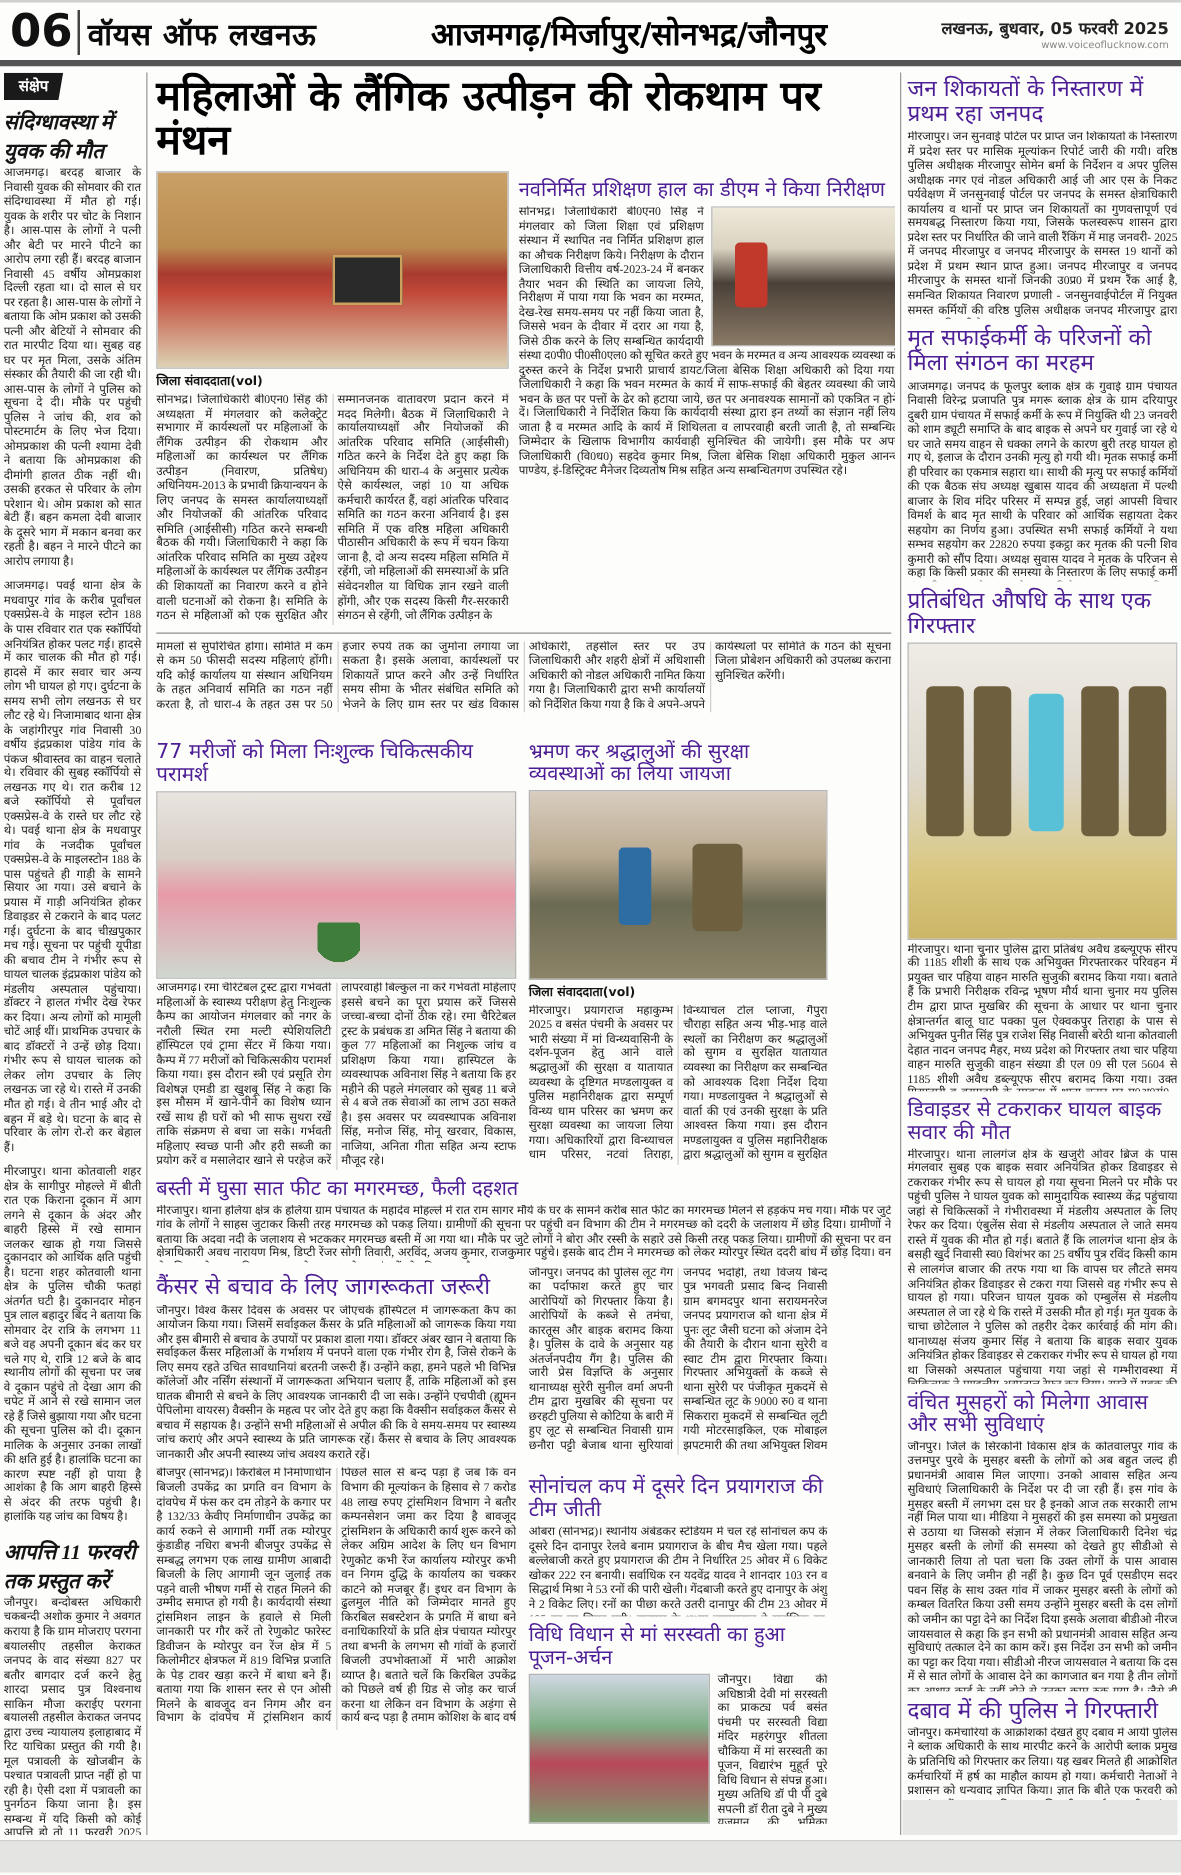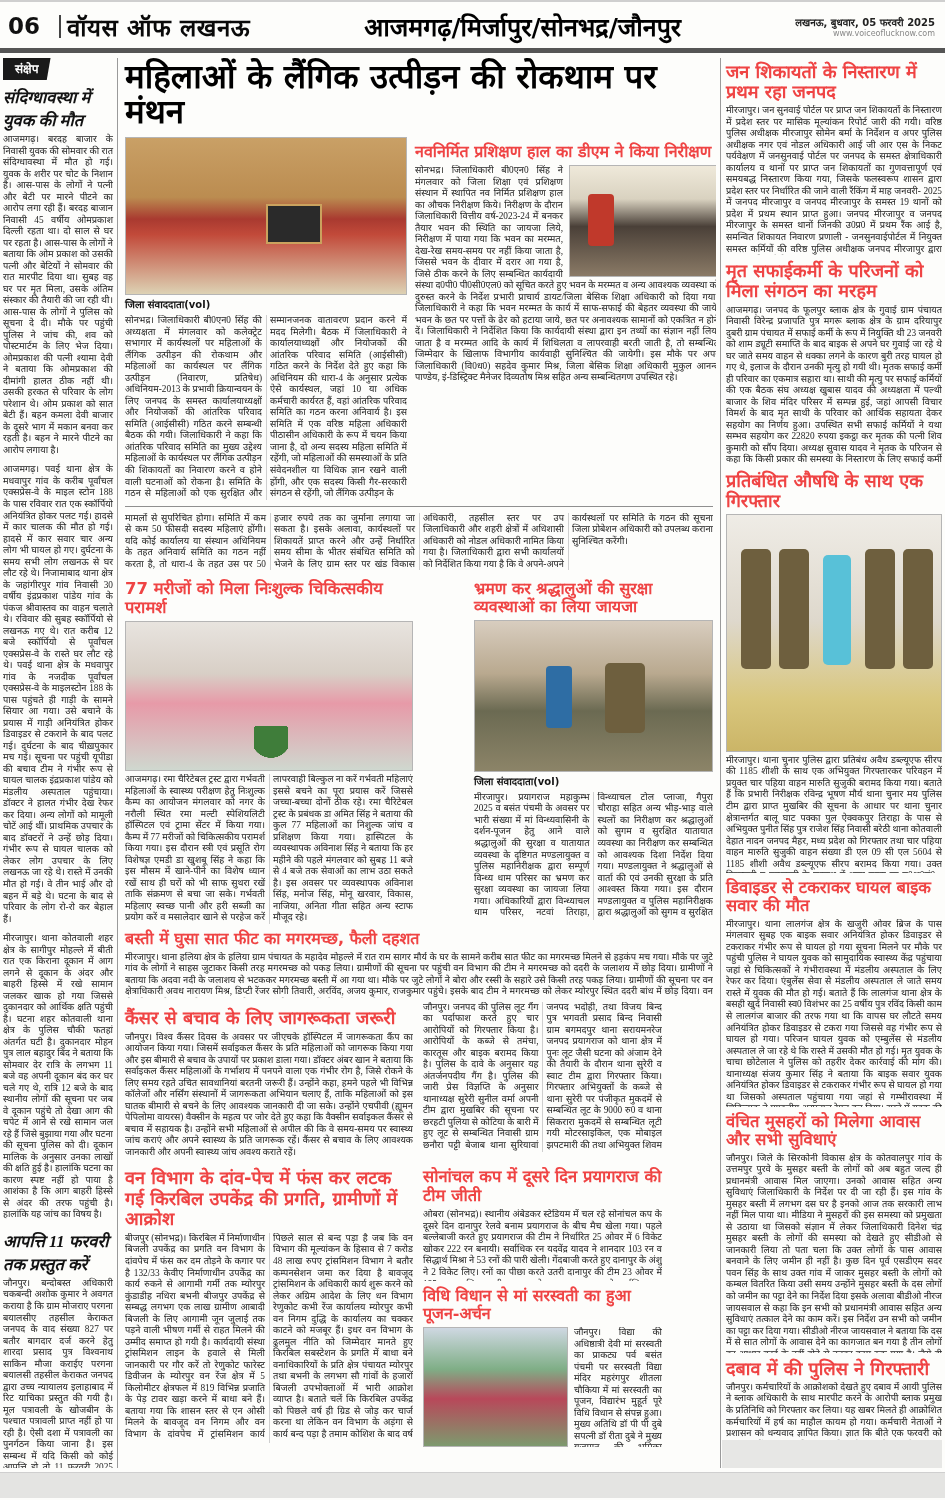--- a/index.html
+++ b/index.html
@@ -8,36 +8,36 @@
     width:945px; height:1500px; position:relative; overflow:hidden;
     background:#fdfdfb; color:#141414;
     font-family:"Liberation Serif","DejaVu Serif",serif;
   }
   
   .masthead { position:absolute; left:0; top:0; width:945px; height:46px;
     border-top:2px solid #cfcfcf; padding:4px 10px 0 8px;
     display:flex; align-items:center; justify-content:space-between;
     font-family:"DejaVu Sans","Liberation Sans",sans-serif; }
   .brand-wrap { display:flex; align-items:center; gap:6px; }
-  .pageno { font-size:23px; font-weight:700; color:#111; border-right:2px solid #444; padding-right:19px; line-height:1; }
+  .pageno { font-size:36px; font-weight:700; color:#111; border-right:2px solid #444; padding-right:4px; line-height:1; }
   .brand { font-size:24px; font-weight:700; color:#0a0a0a; letter-spacing:0.5px; }
   .edition { font-size:25px; font-weight:700; color:#000; }
   .mast-right { text-align:right; }
-  .dateline { font-size:10px; font-weight:700; color:#222; }
+  .dateline { font-size:13px; font-weight:700; color:#222; }
   .website { font-size:8px; color:#888; }
   .mast-rule { position:absolute; left:0; top:48px; width:945px; height:5px; background:#555; }
   
   .zone { position:absolute; top:58px; overflow:hidden; }
   .sidebar { left:3px;  width:115px; height:1410px; border-right:1px solid #9a9a9a; padding-right:4px; }
   .center  { left:122px; width:594px; height:1410px; padding:0 3px; }
   .rightcol{ left:720px; width:222px; height:1410px; border-left:1px solid #9a9a9a; padding-left:5px; }
   
   .kicker { display:inline-block; background:#1a1a1a; color:#fff; font-family:"DejaVu Sans",sans-serif;
     font-weight:700; font-size:12px; padding:2px 12px 3px; clip-path:polygon(0 0,100% 0,92% 100%,0 100%); }
-  h2.art-title { font-family:"DejaVu Sans","Liberation Sans",sans-serif; font-weight:700; color:#ef4444; line-height:1.12; margin:6px 0 4px; } .t21 { font-size:16px; } .t19 { font-size:18px; } .t17 { font-size:16.5px; }
+  h2.art-title { font-family:"DejaVu Sans","Liberation Sans",sans-serif; font-weight:400; color:#4c1d95; line-height:1.12; margin:6px 0 4px; } .t21 { font-size:16px; } .t19 { font-size:18px; } .t17 { font-size:16.5px; }
   .body-txt { font-size:9.3px; line-height:1.24; text-align:justify; color:#1c1c1c; }
   .body-txt::first-line { }
   .cols2 { column-count:2; column-gap:8px; column-rule:1px solid #cfcfcf; }
   .cols4 { column-count:4; column-gap:8px; column-rule:1px solid #cfcfcf; }
   .caption { font-size:10px; font-weight:700; font-family:"DejaVu Sans",sans-serif; margin:2px 0 4px; }
   .photo { width:100%; position:relative; overflow:hidden; border:1px solid #b5b5b5; }
   .rule-h { border:none; border-top:1px solid #8f8f8f; margin:6px 0; }
   
   .lead-head { font-family:"DejaVu Sans",sans-serif; font-weight:700; font-size:33px; line-height:1.05; color:#000; margin:2px 0 8px; }
   .lead-row { display:flex; gap:8px; }
@@ -124,21 +124,21 @@
           <div class="vest"></div>
         </div>
         <p class="body-txt">सोनभद्र। जिलाधिकारी बी0एन0 सिंह ने मंगलवार को जिला शिक्षा एवं प्रशिक्षण संस्थान में स्थापित नव निर्मित प्रशिक्षण हाल का औचक निरीक्षण किये। निरीक्षण के दौरान जिलाधिकारी वित्तीय वर्ष-2023-24 में बनकर तैयार भवन की स्थिति का जायजा लिये, निरीक्षण में पाया गया कि भवन का मरम्मत, देख-रेख समय-समय पर नहीं किया जाता है, जिससे भवन के दीवार में दरार आ गया है, जिसे ठीक करने के लिए सम्बन्धित कार्यदायी संस्था द0पी0 पी0सी0एल0 को सूचित करते हुए भवन के मरम्मत व अन्य आवश्यक व्यवस्था को दुरुस्त करने के निर्देश प्रभारी प्राचार्य डायट/जिला बेसिक शिक्षा अधिकारी को दिया गया। जिलाधिकारी ने कहा कि भवन मरम्मत के कार्य में साफ-सफाई की बेहतर व्यवस्था की जाये, भवन के छत पर पत्तों के ढेर को हटाया जाये, छत पर अनावश्यक सामानों को एकत्रित न होने दें। जिलाधिकारी ने निर्देशित किया कि कार्यदायी संस्था द्वारा इन तथ्यों का संज्ञान नहीं लिया जाता है व मरम्मत आदि के कार्य में शिथिलता व लापरवाही बरती जाती है, तो सम्बन्धित जिम्मेदार के खिलाफ विभागीय कार्यवाही सुनिश्चित की जायेगी। इस मौके पर अपर जिलाधिकारी (वि0ध0) सहदेव कुमार मिश्र, जिला बेसिक शिक्षा अधिकारी मुकुल आनन्द पाण्डेय, इं-डिस्ट्रिक्ट मैनेजर दिव्यतोष मिश्र सहित अन्य सम्बन्धितगण उपस्थित रहे।</p>
       </div>
     </div>
   </div>
 
   <hr class="rule-h">
   <p class="body-txt cols4" style="max-height:108px; overflow:hidden;">मामलों से सुपरिचित होगा। समिति में कम से कम 50 फीसदी सदस्य महिलाएं होंगी। यदि कोई कार्यालय या संस्थान अधिनियम के तहत अनिवार्य समिति का गठन नहीं करता है, तो धारा-4 के तहत उस पर 50 हजार रुपये तक का जुर्माना लगाया जा सकता है। इसके अलावा, कार्यस्थलों पर शिकायतें प्राप्त करने और उन्हें निर्धारित समय सीमा के भीतर संबंधित समिति को भेजने के लिए ग्राम स्तर पर खंड विकास अधिकारी, तहसील स्तर पर उप जिलाधिकारी और शहरी क्षेत्रों में अधिशासी अधिकारी को नोडल अधिकारी नामित किया गया है। जिलाधिकारी द्वारा सभी कार्यालयों को निर्देशित किया गया है कि वे अपने-अपने कार्यस्थलों पर समिति के गठन की सूचना जिला प्रोबेशन अधिकारी को उपलब्ध कराना सुनिश्चित करेंगी।</p>
 
-  <div class="band" style="margin-top:4px;justify-content:space-between;">
+  <div class="band" style="margin-top:16px;">
     <div class="bw-left">
       <h2 class="art-title t17">77 मरीजों को मिला निःशुल्क चिकित्सकीय परामर्श</h2>
       <div class="photo ph-camp">
         <div class="plant"></div>
       </div>
       <p class="body-txt cols2" style="max-height:168px; overflow:hidden; margin-top:3px;">आजमगढ़। रमा चैरिटेबल ट्रस्ट द्वारा गर्भवती महिलाओं के स्वास्थ्य परीक्षण हेतु निःशुल्क कैम्प का आयोजन मंगलवार को नगर के नरौली स्थित रमा मल्टी स्पेशियलिटी हॉस्पिटल एवं ट्रामा सेंटर में किया गया। कैम्प में 77 मरीजों को चिकित्सकीय परामर्श किया गया। इस दौरान स्त्री एवं प्रसूति रोग विशेषज्ञ एमडी डा खुशबू सिंह ने कहा कि इस मौसम में खाने-पीने का विशेष ध्यान रखें साथ ही घरों को भी साफ सुथरा रखें ताकि संक्रमण से बचा जा सके। गर्भवती महिलाए स्वच्छ पानी और हरी सब्जी का प्रयोग करें व मसालेदार खाने से परहेज करें लापरवाही बिल्कुल ना करें गर्भवती महिलाएं इससे बचने का पूरा प्रयास करें जिससे जच्चा-बच्चा दोनों ठीक रहे। रमा चैरिटेबल ट्रस्ट के प्रबंधक डा अमित सिंह ने बताया की कुल 77 महिलाओं का निशुल्क जांच व प्रशिक्षण किया गया। हास्पिटल के व्यवस्थापक अविनाश सिंह ने बताया कि हर महीने की पहले मंगलवार को सुबह 11 बजे से 4 बजे तक सेवाओं का लाभ उठा सकते है। इस अवसर पर व्यवस्थापक अविनाश सिंह, मनोज सिंह, मोनू खरवार, विकास, नाजिया, अनिता गीता सहित अन्य स्टाफ मौजूद रहे।</p>
     </div>
     <div class="bw-right">
       <h2 class="art-title t21">भ्रमण कर श्रद्धालुओं की सुरक्षा व्यवस्थाओं का लिया जायजा</h2>
       <div class="photo ph-walk">
@@ -158,21 +158,20 @@
       <h2 class="art-title t19">कैंसर से बचाव के लिए जागरूकता जरूरी</h2>
       <p class="body-txt" style="max-height:150px; overflow:hidden;">जौनपुर। विश्व कैंसर दिवस के अवसर पर जीएचके हॉस्पिटल में जागरूकता कैंप का आयोजन किया गया। जिसमें सर्वाइकल कैंसर के प्रति महिलाओं को जागरूक किया गया और इस बीमारी से बचाव के उपायों पर प्रकाश डाला गया। डॉक्टर अंबर खान ने बताया कि सर्वाइकल कैंसर महिलाओं के गर्भाशय में पनपने वाला एक गंभीर रोग है, जिसे रोकने के लिए समय रहते उचित सावधानियां बरतनी जरूरी हैं। उन्होंने कहा, हमने पहले भी विभिन्न कॉलेजों और नर्सिंग संस्थानों में जागरूकता अभियान चलाए हैं, ताकि महिलाओं को इस घातक बीमारी से बचने के लिए आवश्यक जानकारी दी जा सके। उन्होंने एचपीवी (ह्यूमन पेपिलोमा वायरस) वैक्सीन के महत्व पर जोर देते हुए कहा कि वैक्सीन सर्वाइकल कैंसर से बचाव में सहायक है। उन्होंने सभी महिलाओं से अपील की कि वे समय-समय पर स्वास्थ्य जांच कराएं और अपने स्वास्थ्य के प्रति जागरूक रहें। कैंसर से बचाव के लिए आवश्यक जानकारी और अपनी स्वास्थ्य जांच अवश्य कराते रहें।</p>
     </div>
     <div class="bw-right">
       <p class="body-txt cols2" style="max-height:150px; overflow:hidden;">जौनपुर। जनपद की पुलिस लूट गैंग का पर्दाफाश करते हुए चार आरोपियों को गिरफ्तार किया है। आरोपियों के कब्जे से तमंचा, कारतूस और बाइक बरामद किया है। पुलिस के दावे के अनुसार यह अंतर्जनपदीय गैंग है। पुलिस की जारी प्रेस विज्ञप्ति के अनुसार थानाध्यक्ष सुरेरी सुनील वर्मा अपनी टीम द्वारा मुखबिर की सूचना पर छरहटी पुलिया से कोटिया के बारी में हुए लूट से सम्बन्धित निवासी ग्राम छनौरा पट्टी बेजाब थाना सुरियावां जनपद भदोही, तथा विजय बिन्द पुत्र भगवती प्रसाद बिन्द निवासी ग्राम बगमदपुर थाना सरायमनरेज जनपद प्रयागराज को थाना क्षेत्र में पुनः लूट जैसी घटना को अंजाम देने की तैयारी के दौरान थाना सुरेरी व स्वाट टीम द्वारा गिरफ्तार किया। गिरफ्तार अभियुक्तों के कब्जे से थाना सुरेरी पर पंजीकृत मुकदमें से सम्बन्धित लूट के 9000 रु0 व थाना सिकरारा मुकदमें से सम्बन्धित लूटी गयी मोटरसाइकिल, एक मोबाइल झपटमारी की तथा अभियुक्त शिवम चैबे के कब्जे से एक देशी तमंचा 315 बोर व एक जिन्दा कारतूस बरामद हुआ।</p>
     </div>
   </div>
 
   <div class="band" style="margin-top:4px;">
     <div class="bw-left">
-      <h2 class="art-title t19">वन विभाग के दांव-पेच में फंस कर लटक गई किरबिल उपकेंद्र की प्रगति, ग्रामीणों में आक्रोश</h2>
       <p class="body-txt cols2" style="max-height:210px; overflow:hidden;">बीजपुर (सोनभद्र)। किरबिल में निर्माणाधीन बिजली उपकेंद्र का प्रगति वन विभाग के दांवपेच में फंस कर दम तोड़ने के कगार पर है 132/33 केवीए निर्माणाधीन उपकेंद्र का कार्य रुकने से आगामी गर्मी तक म्योरपुर कुंडाडीह नधिरा बभनी बीजपुर उपकेंद्र से सम्बद्ध लगभग एक लाख ग्रामीण आबादी बिजली के लिए आगामी जून जुलाई तक पड़ने वाली भीषण गर्मी से राहत मिलने की उम्मीद समाप्त हो गयी है। कार्यदायी संस्था ट्रांसमिशन लाइन के हवाले से मिली जानकारी पर गौर करें तो रेणुकोट फारेस्ट डिवीजन के म्योरपुर वन रेंज क्षेत्र में 5 किलोमीटर क्षेत्रफल में 819 विभिन्न प्रजाति के पेड़ टावर खड़ा करने में बाधा बने हैं। बताया गया कि शासन स्तर से एन ओसी मिलने के बावजूद वन निगम और वन विभाग के दांवपेच में ट्रांसमिशन कार्य पिछले साल से बन्द पड़ा है जब कि वन विभाग की मूल्यांकन के हिसाव से 7 करोड 48 लाख रुपए ट्रांसमिशन विभाग ने बतौर कम्पनसेशन जमा कर दिया है बावजूद ट्रांसमिशन के अधिकारी कार्य शुरू करने को लेकर अग्रिम आदेश के लिए धन विभाग रेणुकोट कभी रेंज कार्यालय म्योरपुर कभी वन निगम दुद्धि के कार्यालय का चक्कर काटने को मजबूर हैं। इधर वन विभाग के ढुलमुल नीति को जिम्मेदार मानते हुए किरबिल सबस्टेशन के प्रगति में बाधा बने वनाधिकारियों के प्रति क्षेत्र पंचायत म्योरपुर तथा बभनी के लगभग सौ गांवों के हजारों बिजली उपभोक्ताओं में भारी आक्रोश व्याप्त है। बताते चलें कि किरबिल उपकेंद्र को पिछले वर्ष ही ग्रिड से जोड़ कर चार्ज करना था लेकिन वन विभाग के अड़ंगा से कार्य बन्द पड़ा है तमाम कोशिश के बाद वर्ष 2025 मार्च तक चार्ज कर चारों उपकेंद्र की 33 केवीए की मेन लाइन से सप्लाई देनी थी लेकिन वन विभाग में फंस कर रह गया है। एक्सईएन ट्रांसमिशन ने कहा हमने वन विभाग को कम्पनसेशन दिया डीएफओ पेड़ काट कर हटाएंगे तभी कार्य किया जाएगा कार्य शुरू करने के बाद लगभग तीन माह बाद स्टेशन चार्ज हो पाएगा। इस बाबत डीएफओ सिंह ने कहा कि बूजर एजेंसी पर भारत सरकार कुछ विंदुवार मामला पेंडिंग है उनके द्वारा बिन्दुओ को पोर्टल पर अपलोड नहीं किया गया एक्सईएन ट्रांसमिशन प्रक्रिया पूरी कर लेंगे हम जांच कर क्लियरेंस देंगी।</p>
 
     </div>
     <div class="bw-right">
       <h2 class="art-title t17">सोनांचल कप में दूसरे दिन प्रयागराज की टीम जीती</h2>
       <p class="body-txt" style="max-height:72px; overflow:hidden;">ओबरा (सोनभद्र)। स्थानीय अंबेडकर स्टेडियम में चल रहे सोनांचल कप के दूसरे दिन दानापुर रेलवे बनाम प्रयागराज के बीच मैच खेला गया। पहले बल्लेबाजी करते हुए प्रयागराज की टीम ने निर्धारित 25 ओवर में 6 विकेट खोकर 222 रन बनायी। सर्वाधिक रन यदवेंद्र यादव ने शानदार 103 रन व सिद्धार्थ मिश्रा ने 53 रनों की पारी खेली। गेंदबाजी करते हुए दानापुर के अंशु ने 2 विकेट लिए। रनों का पीछा करते उतरी दानापुर की टीम 23 ओवर में 195 रन पर सिमट गयी। दानापुर के शुभम जायसवाल ने सर्वाधिक रन, उत्कर्ष ने 23, अंशु भारद्वाज ने ताबड़तोड़ 20 रन बनाए। प्रयागराज की टीम ने 27 रनों से मैच जीतकर प्रतियोगिता के अगले चरण में प्रवेश किया। मैच में निर्णायक रोशन सिंह और जैनुल रहे। 103 रनों की शानदार पारी खेलने पर यदवेंद्र यादव को प्लेयर ऑफ द मैच पर जिला क्रिकेट एसोसिएशन के सचिव अजीज खान, कलीम खान, अरविंद यादव, सहित कई लोग मौजूद रहे।</p>
       <h2 class="art-title t21">विधि विधान से मां सरस्वती का हुआ पूजन-अर्चन</h2>
       <div style="display:flex; gap:6px;">
         <div class="photo ph-puja" style="width:145px; flex:none;"></div>
         <p class="body-txt" style="max-height:120px; overflow:hidden;">जौनपुर। विद्या की अधिष्ठात्री देवी मां सरस्वती का प्राकट्य पर्व बसंत पंचमी पर सरस्वती विद्या मंदिर महरंगपुर शीतला चौकिया में मां सरस्वती का पूजन, विद्यारंभ मुहूर्त पूरे विधि विधान से संपन्न हुआ। मुख्य अतिथि डॉ पी पी दुबे सपत्नी डॉ रीता दुबे ने मुख्य यजमान की भूमिका निभाई, नन्हें मुन्ने बच्चों विद्यारंभ कराया गया। विशिष्ट अतिथि संजय अस्थाना ने कहा कि विद्या का अध्ययन करने वाले, विद्या से धन अर्जित करने वाले गीत संगीत से जुड़े सभी लोगों को मां सरस्वती की पूजा करनी चाहिए। विद्यालय के बच्चों द्वारा मनमोहक सांस्कृतिक कार्यक्रम प्रस्तुत किया गया। विद्यारंभ मुहूर्त से नवीन बच्चों में अति उत्साह देखा गया। अतिथियों का स्वागत प्रधानाचार्य दिलीप पाठक इव धन्यवाद प्रबंधक संजय श्रीवास्तव ने किया। इस अवसर पर विद्यालय परिवार से जुड़े अरविंद कुमार निषाद, महिमा मिश्रा, प्रेमा कुमारी तथा साक्षी सिंह का विशेष योगदान रहा। विद्यालय में अध्यनरत छात्र/छात्राओं के अभिभावकगण भी उपस्थित रहे।</p>

